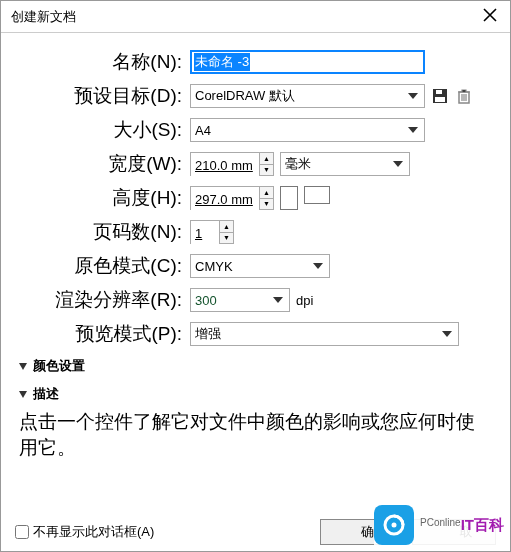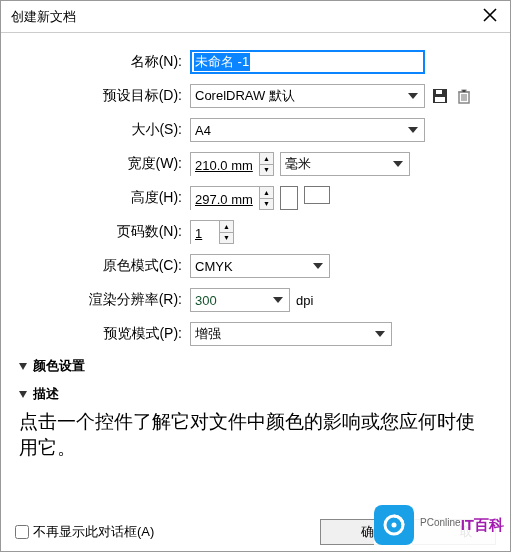--- a/index.html
+++ b/index.html
@@ -1,21 +1,21 @@
 <!DOCTYPE html>
 <html><head>
 <meta charset="utf-8">
 <style>
 * { box-sizing: border-box; margin: 0; padding: 0; }
 body { font-family: "Microsoft YaHei", "SimSun", sans-serif; font-size: 13px; background: #fff; width: 511px; height: 552px; position: relative; overflow: hidden; border: 1px solid #999; }
 .titlebar { height: 32px; padding: 0 10px; display: flex; align-items: center; justify-content: space-between; border-bottom: 1px solid #ccc; }
 .titlebar .close { font-size: 18px; cursor: pointer; width: 20px; text-align: center; }
 .content { padding: 16px 14px 6px 14px; }
 .row { display: flex; align-items: center; margin-bottom: 8px; height: 26px; }
-.lbl { width: 175px; text-align: right; padding-right: 8px; font-size: 14px; }
+.lbl { width: 175px; text-align: right; padding-right: 8px; font-size: 19px; }
 .field { flex: 1; display: flex; align-items: center; gap: 6px; }
 input[type=text], .combo, .spin { height: 24px; border: 1px solid #aaa; background: #fff; font-size: 13px; padding: 0 4px; }
 .combo { display: flex; align-items: center; justify-content: space-between; position: relative; background: #fff; }
 .combo .caret { width: 0; height: 0; border-left: 5px solid transparent; border-right: 5px solid transparent; border-top: 6px solid #333; margin-right: 2px; }
 .preset-combo { width: 235px; }
 .save-icon, .trash-icon { width: 18px; height: 18px; display: flex; align-items: center; justify-content: center; cursor: pointer; }
 .size-combo { width: 235px; }
 .spinwrap { display: flex; height: 24px; border: 1px solid #aaa; }
 .spinwrap input { border: none; outline: none; width: 60px; padding: 0 4px; font-size: 13px; text-decoration: underline; }
 .spinwrap.w92 input { width: 68px; }
@@ -23,21 +23,21 @@
 .spinbtns { display: flex; flex-direction: column; width: 14px; border-left: 1px solid #aaa; }
 .spinbtns .sb { flex: 1; display: flex; align-items: center; justify-content: center; font-size: 7px; cursor: pointer; background: #f4f4f4; }
 .spinbtns .sb:first-child { border-bottom: 1px solid #aaa; }
 .unit-combo { width: 130px; }
 .orient { display: flex; gap: 6px; }
 .orient .ob { border: 1px solid #777; cursor: pointer; }
 .orient .portrait { width: 18px; height: 24px; }
 .orient .landscape { width: 26px; height: 18px; }
 .colormode-combo { width: 140px; }
 .res-combo { width: 100px; }
-.preview-combo { width: 202px; }
+.preview-combo { width: 269px; }
 .section-hdr { display: flex; align-items: center; font-weight: bold; margin: 10px 0 4px 4px; }
 .section-hdr .arrow { width: 0; height: 0; border-left: 4px solid transparent; border-right: 4px solid transparent; border-top: 7px solid #333; margin-right: 6px; }
 .desc-text { font-size: 19px; margin: 6px 4px 4px 4px; }
 .footer { position: absolute; bottom: 6px; left: 14px; right: 14px; display: flex; align-items: center; justify-content: space-between; }
 .chk { display: flex; align-items: center; gap: 4px; font-size: 13px; }
 .chk input { width: 14px; height: 14px; }
 .btns { display: flex; gap: 8px; }
 .btn { border: 1px solid #888; background: #f0f0f0; width: 84px; height: 26px; display: flex; align-items: center; justify-content: center; font-size: 13px; cursor: pointer; padding-left: 24px; }
 .watermark { position: absolute; right: 6px; bottom: 6px; display: flex; align-items: center; gap: 6px; background: rgba(255,255,255,0.9); }
 .wm-icon { width: 40px; height: 40px; background: #1aa0e6; border-radius: 8px; display: flex; align-items: center; justify-content: center; color: #fff; font-size: 22px; font-weight: bold; }
@@ -58,21 +58,21 @@
       </svg>
   </span>
 </div>
 
 <div class="content">
 
   <div class="row">
     <div class="lbl">名称(N):</div>
     <div class="field">
       <div class="bluebox">
-        <span class="selspan">未命名 -1</span>
+        <span class="selspan">未命名 -3</span>
       </div>
     </div>
   </div>
 
   <div class="row">
     <div class="lbl">预设目标(D):</div>
     <div class="field">
       <div class="combo preset-combo">
         <span>CorelDRAW 默认</span>
           <span class="caret"></span>

